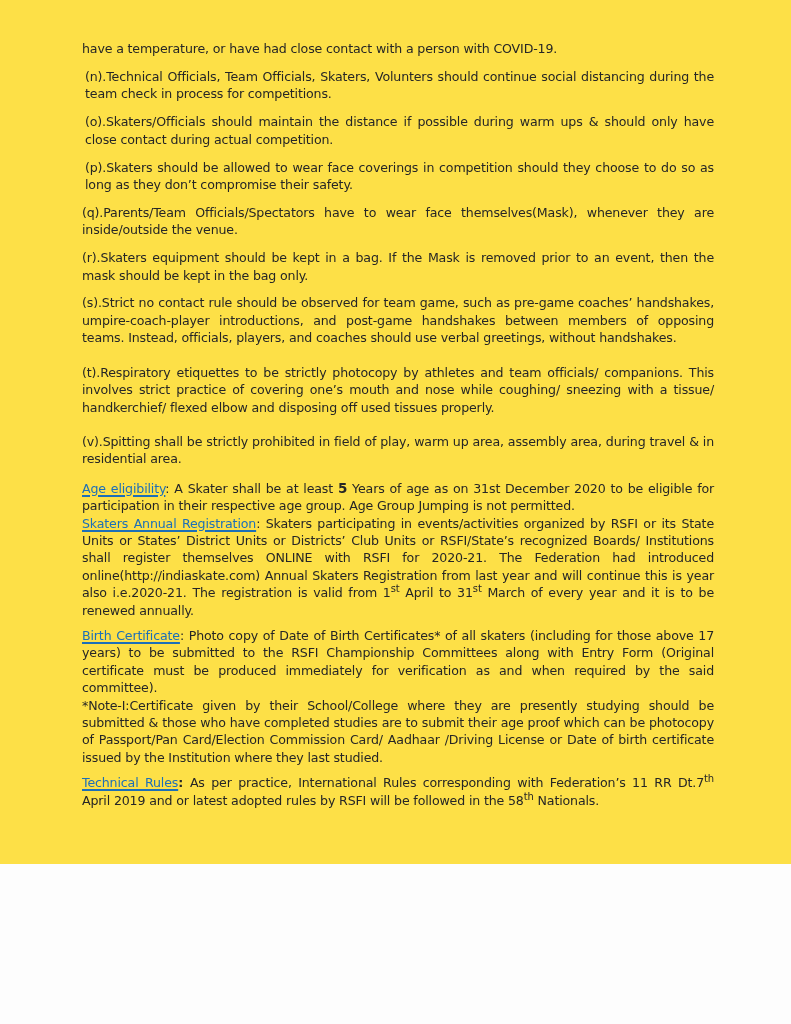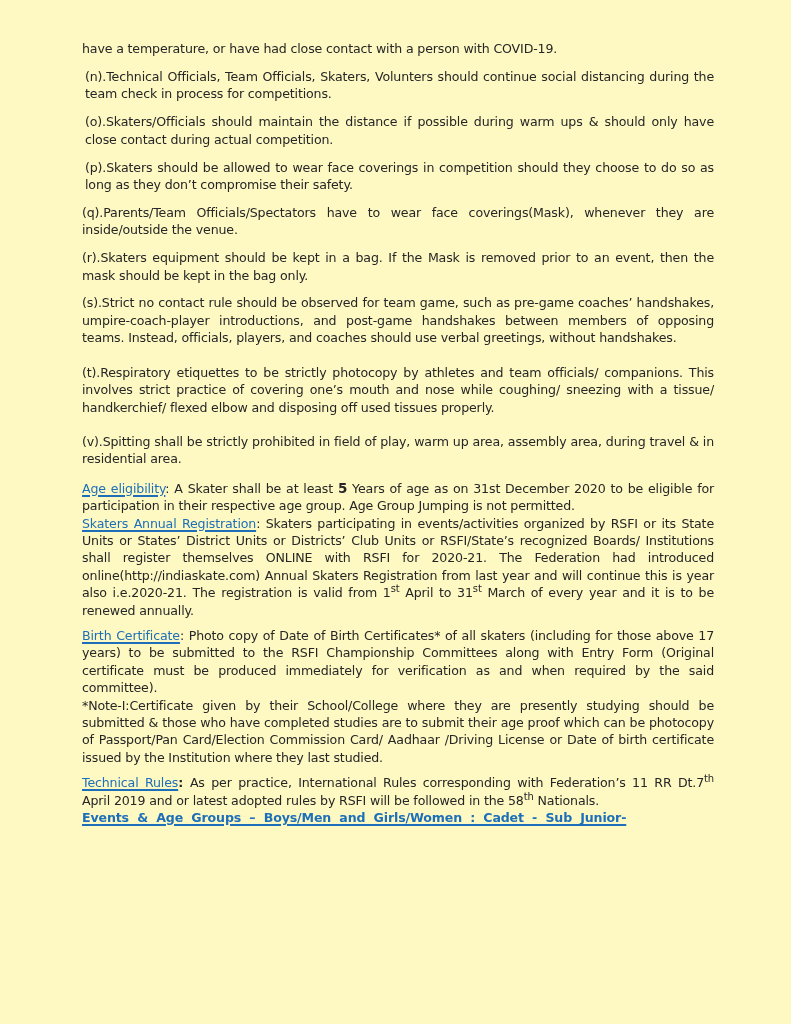--- a/index.html
+++ b/index.html
@@ -4,22 +4,22 @@
 <style>
   html, body { margin: 0; padding: 0; }
   body {
     width: 791px; height: 1024px; overflow: hidden;
     background: #fdfdfd;
     font-family: "DejaVu Sans", sans-serif;
     color: #262626;
   }
   .page {
     position: relative;
-    width: 791px; height: 1024px;
-    background: #fef9c3;
+    width: 791px; height: 864px;
+    background: #fde047;
   }
   .content {
     position: absolute;
     left: 82px;
     top: 6px;
     width: 632px;
     font-size: 12.6px;
     line-height: 17.4px;
     letter-spacing: -0.15px;
   }
@@ -52,31 +52,30 @@
 <body>
 
 <div class="page">
   <div class="content">
 
     <p class="para" style="margin-top:34px;">have a temperature, or have had close contact with a person with COVID-19.</p>
 
     <p class="para indent">(n).Technical Officials, Team Officials, Skaters, Volunters  should continue social distancing during the team check in process for competitions.</p>
     <p class="para indent">(o).Skaters/Officials should maintain the distance if possible during warm ups &amp; should only have close contact during actual competition.</p>
     <p class="para indent">(p).Skaters should be allowed to wear face coverings in competition should they choose to do so as long as they don’t compromise their safety.</p>
-    <p class="para">(q).Parents/Team Officials/Spectators have to  wear face coverings(Mask), whenever they are inside/outside  the venue.</p>
+    <p class="para">(q).Parents/Team Officials/Spectators have to  wear face themselves(Mask), whenever they are inside/outside  the venue.</p>
     <p class="para">(r).Skaters equipment should be kept in a bag. If the Mask is removed prior to an event, then the mask should be kept in the bag only.</p>
     <p class="para gap">(s).Strict no contact rule should be observed for team game, such as pre-game coaches’ handshakes, umpire-coach-player introductions, and post-game handshakes between members of opposing teams. Instead, officials, players, and coaches should use verbal greetings, without handshakes.</p>
     <p class="para gap">(t).Respiratory etiquettes to be strictly photocopy by athletes and team officials/ companions. This involves strict practice of covering one’s mouth and nose while coughing/ sneezing with a tissue/ handkerchief/ flexed elbow and disposing off used tissues properly.</p>
     <p class="para" style="margin-bottom:12px;">(v).Spitting shall be strictly prohibited in field of play, warm up area, assembly area, during travel &amp; in residential area.</p>
 
     <p class="tight"><span class="heading">Age eligibility</span><span>: </span><span>A Skater shall be at least </span><b class="num">5</b><span> Years of age as on 31st December 2020 to be eligible for participation in their respective age group. Age Group  Jumping is not permitted.</span></p>
 
     <p class="sec"><span class="heading">Skaters Annual Registration</span><span>: </span><span>Skaters participating in events/activities organized by RSFI or its State Units or States’ District Units or Districts’ Club Units or RSFI/State’s recognized Boards/ Institutions shall register themselves ONLINE with RSFI for 2020-21. The Federation had introduced online(http://indiaskate.com) Annual Skaters Registration from last year and will continue this is  year also  i.e.2020-21. The registration is valid  from 1</span><sup>st</sup><span> April to 31</span><sup>st</sup><span> March of every year and it is to be renewed annually.</span></p>
 
     <p class="tight" style="margin-top:4px;"><span class="heading">Birth Certificate</span><span>: </span><span>Photo copy of Date of Birth Certificates* of all skaters (including for those above 17 years) to be submitted to the RSFI Championship Committees along with Entry Form (Original certificate must be produced immediately for verification as and when required by the said committee).</span></p>
     <p class="sec">*Note-I:Certificate given by their School/College where they are presently studying should be submitted &amp; those who have completed studies are to submit their age proof which can be photocopy of Passport/Pan Card/Election Commission Card/ Aadhaar /Driving License or Date of birth certificate issued by the Institution where they last studied.</p>
 
     <p class="tight" style="margin-top:6px;"><span class="heading">Technical Rules</span><b>: </b><span>As per practice, International Rules corresponding with Federation’s 11 RR Dt.7</span><sup>th</sup><span> April 2019 and or latest adopted rules by RSFI will be followed in the 58</span><sup>th</sup><span> Nationals.</span></p>
 
-    <p class="tight"><span class="last-heading">Events &amp; Age Groups – Boys/Men and Girls/Women : Cadet - Sub Junior-</span></p>
 
   </div>
 </div>
 
 </body></html>

